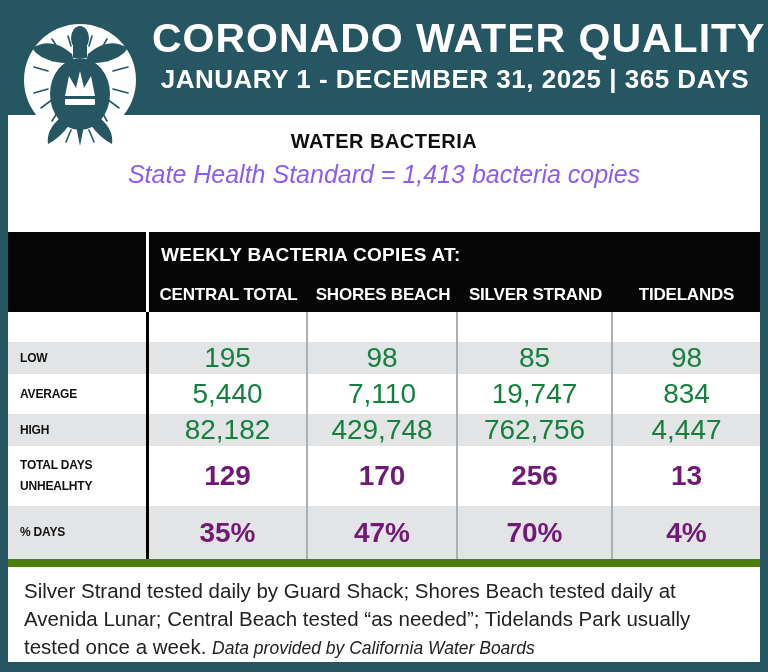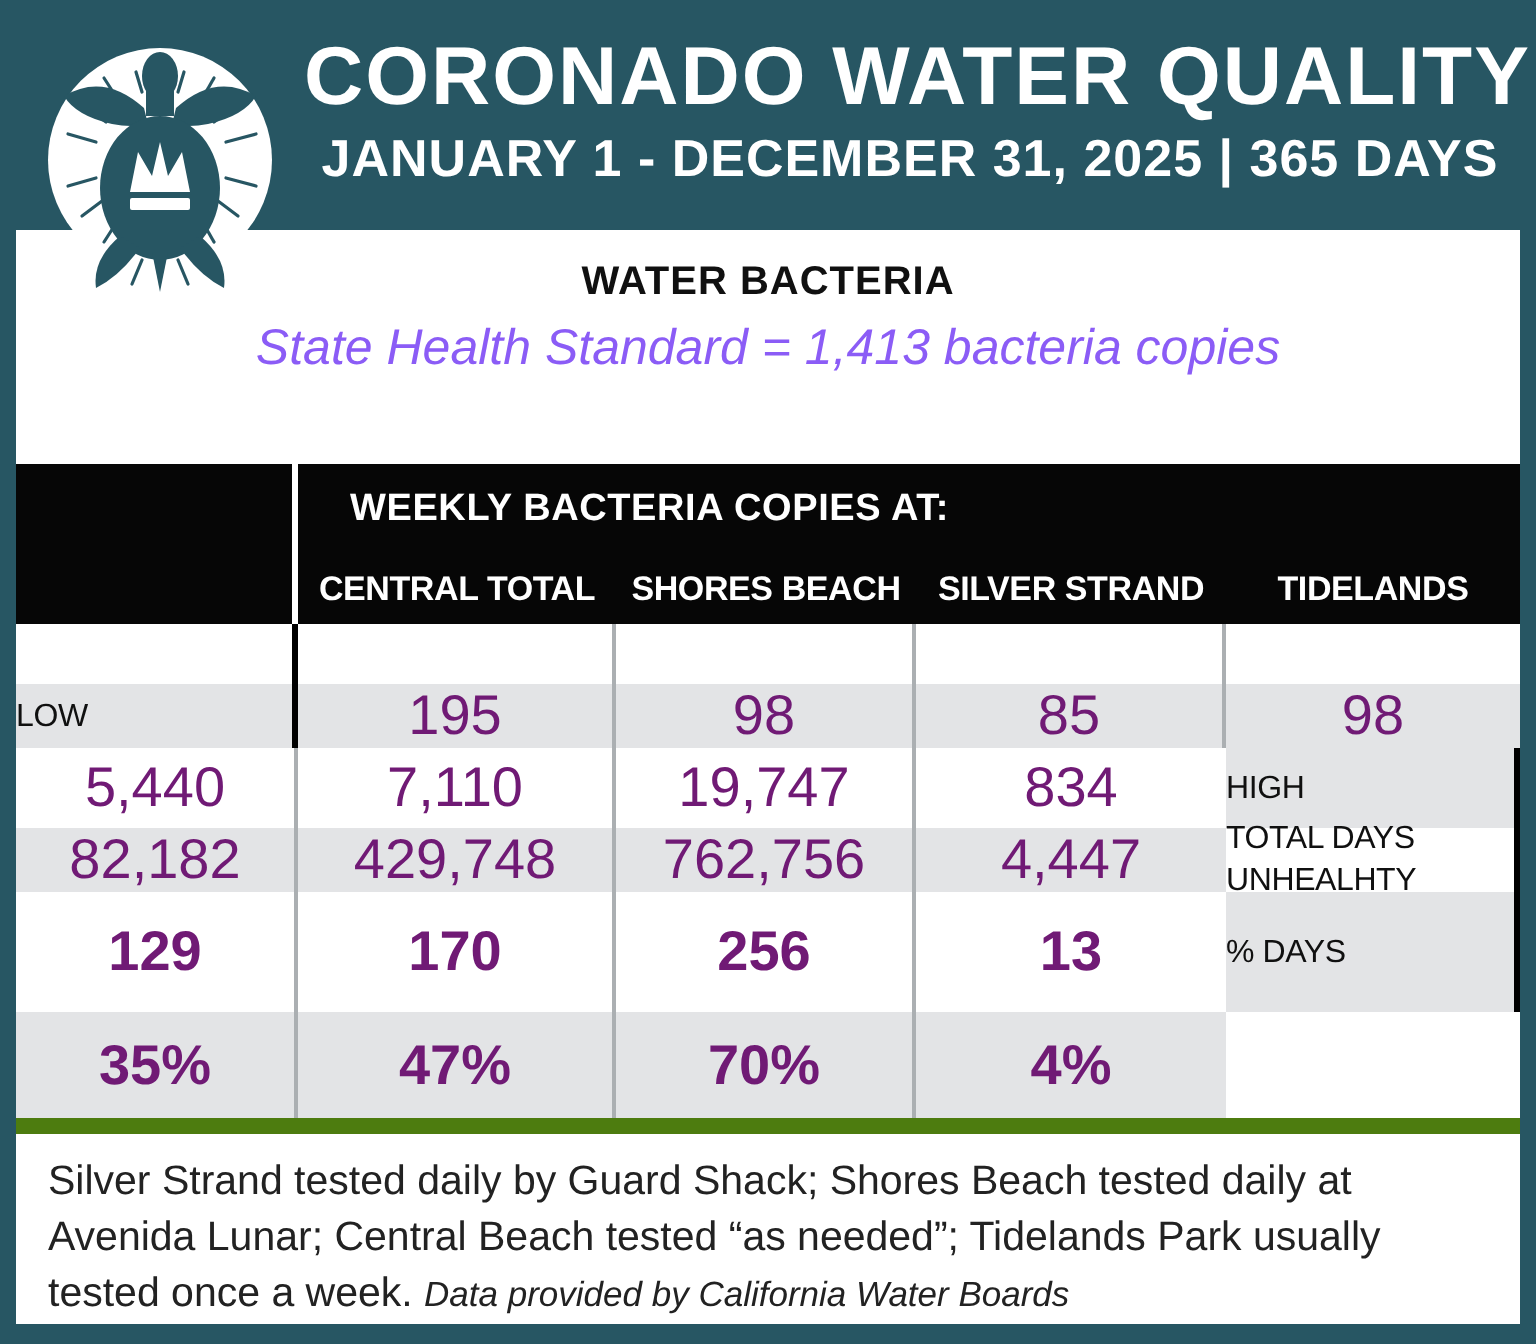--- a/index.html
+++ b/index.html
@@ -32,33 +32,33 @@
     display:grid;
     grid-template-columns:141px 159px 150px 155px 147px;
     grid-template-rows:46px 34px 30px 32px 40px 32px 60px 53px;
     width:752px;
   }
   .cell { display:flex; align-items:center; }
   .corner { grid-row:1 / span 2; grid-column:1; background:#060606; border-right:3px solid #ffffff; }
   .ghead {
     grid-column:2 / span 4; background:#060606; color:#fff;
     font-weight:bold; font-size:19px; letter-spacing:0.3px;
-    display:flex; align-items:center; padding-left:26px;
+    display:flex; align-items:center; padding-left:12px;
   }
   .bhead {
     background:#060606; color:#fff; font-weight:bold; font-size:17px;
     letter-spacing:-0.2px; display:flex; align-items:center; justify-content:center;
     white-space:nowrap;
   }
   .lab {
     border-right:3px solid #000;
-    font-weight:normal; font-size:16px; line-height:21px; color:#101010;
-    padding-left:0; letter-spacing:-0.2px;
+    font-weight:bold; font-size:12px; line-height:21px; color:#101010;
+    padding-left:12px; letter-spacing:-0.2px;
   }
-  .val { justify-content:center; font-size:28px; color:#701a75; letter-spacing:0; }
+  .val { justify-content:center; font-size:28px; color:#15803d; letter-spacing:0; }
   .val.b { font-size:28px; font-weight:bold; color:#701a75; }
   .div1, .div2, .div3 { border-right:2px solid #abafb2; }
   .shade { background:#e3e4e6; }
 
   
   .notes {
     border-top:8px solid #4d7c0f;
     padding:10px 16px 0 16px;
     font-size:20.5px; line-height:28px; color:#222;
   }
@@ -135,20 +135,21 @@
       <div class="cell div2"></div>
       <div class="cell div3"></div>
       <div class="cell"></div>
 
       <div class="cell lab shade">LOW</div>
       <div class="cell val div1 shade">195</div>
       <div class="cell val div2 shade">98</div>
       <div class="cell val div3 shade">85</div>
       <div class="cell val shade">98</div>
 
+      <div class="cell lab">AVERAGE</div>
       <div class="cell val div1">5,440</div>
       <div class="cell val div2">7,110</div>
       <div class="cell val div3">19,747</div>
       <div class="cell val">834</div>
 
       <div class="cell lab shade">HIGH</div>
       <div class="cell val div1 shade">82,182</div>
       <div class="cell val div2 shade">429,748</div>
       <div class="cell val div3 shade">762,756</div>
       <div class="cell val shade">4,447</div>

